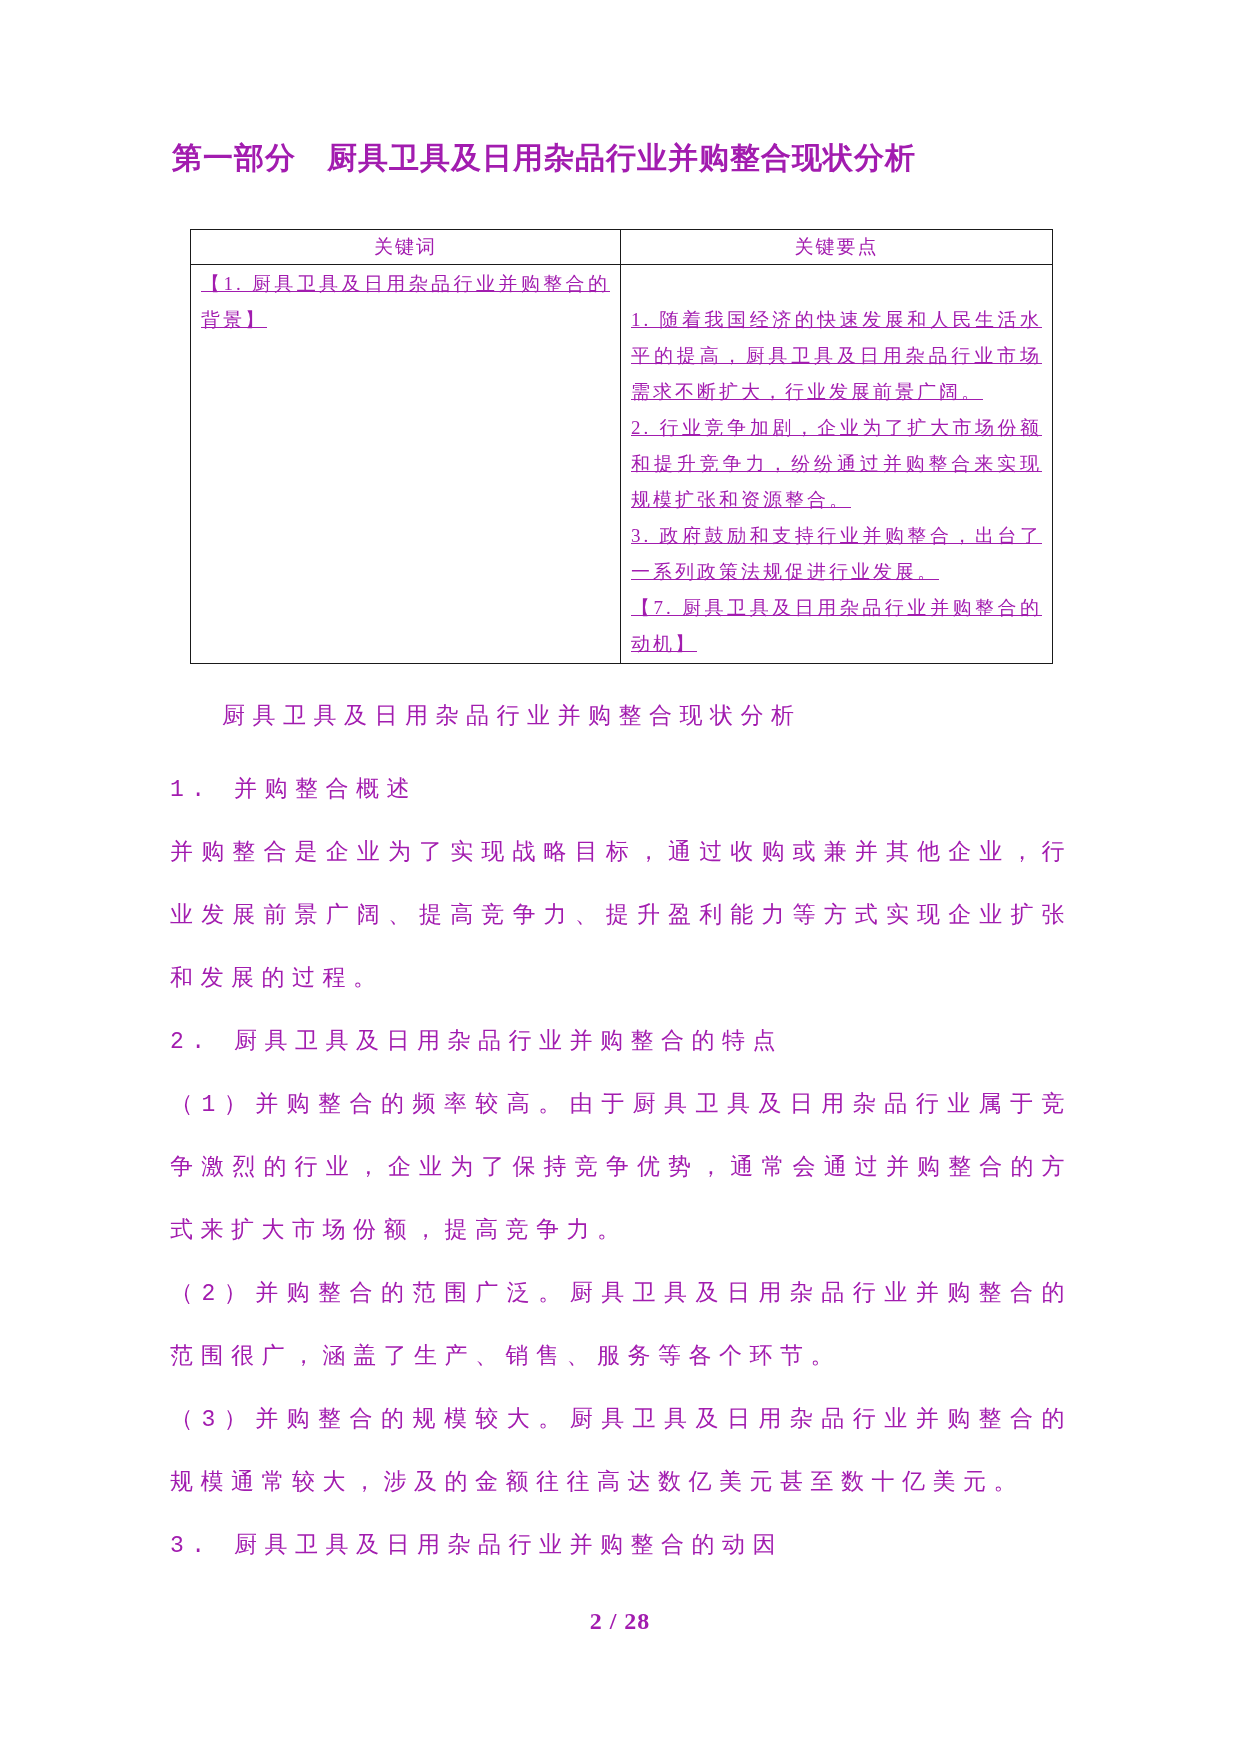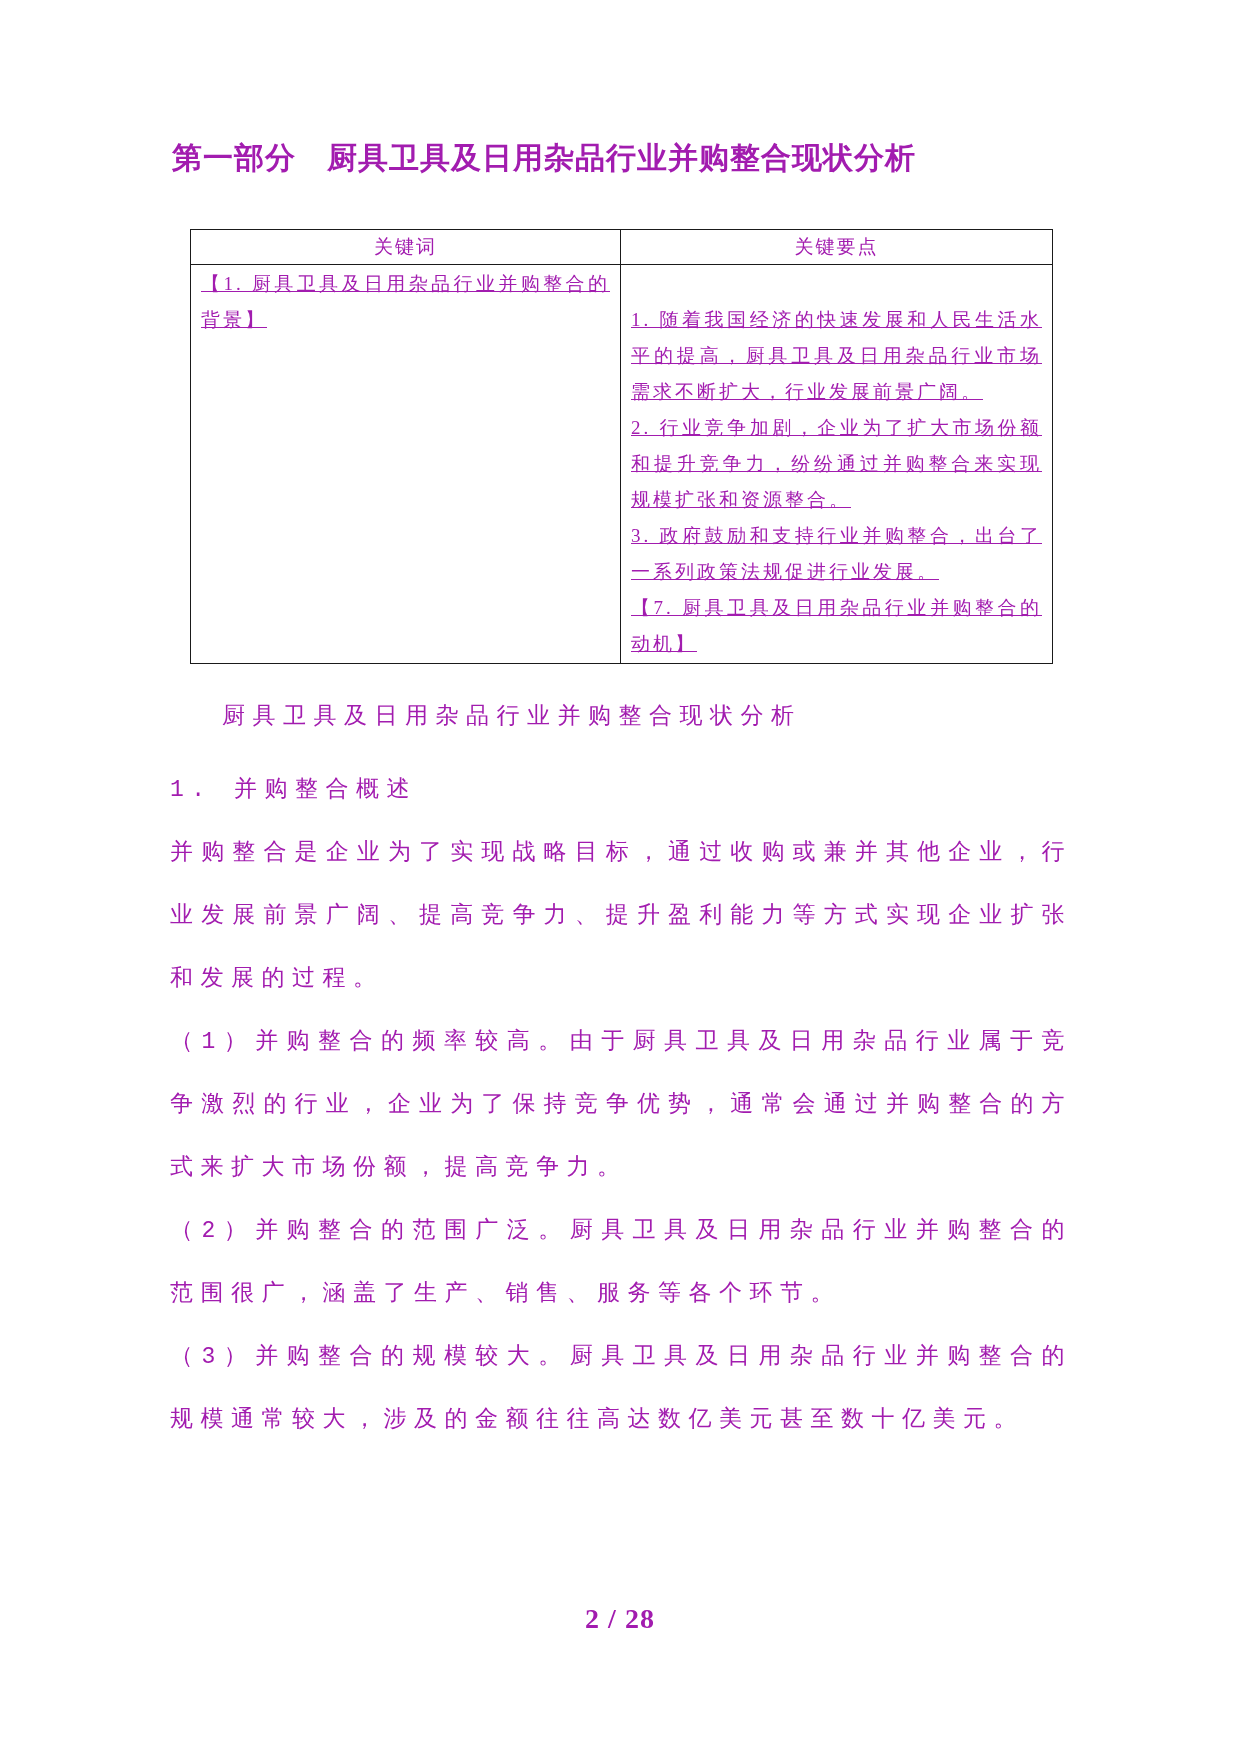--- a/index.html
+++ b/index.html
@@ -63,21 +63,21 @@
     text-align: justify;
   }
   .bodytext p.indent { text-indent: 52px; }
   .bodytext p.lead { margin-bottom: 10px; }
   .footer {
     position: absolute;
     bottom: 118px;
     left: 0;
     width: 100%;
     text-align: center;
-    font-size: 28px;
+    font-size: 24px;
     font-weight: bold;
     letter-spacing: 1px;
   }
 </style>
 </head>
 <body>
 
 <div class="page">
 
   <h1 class="doc-heading">第一部分　厨具卫具及日用杂品行业并购整合现状分析</h1>
@@ -106,20 +106,22 @@
           <div class="point">【7. 厨具卫具及日用杂品行业并购整合的动机】</div>
         </td>
       </tr>
     </tbody>
   </table>
 
   <div class="bodytext">
     <p class="indent lead">厨具卫具及日用杂品行业并购整合现状分析</p>
     <p>1. 并购整合概述</p>
     <p>并购整合是企业为了实现战略目标，通过收购或兼并其他企业，行业发展前景广阔、提高竞争力、提升盈利能力等方式实现企业扩张和发展的过程。</p>
+    <p>2. 厨具卫具及日用杂品行业并购整合的特点</p>
     <p>（1）并购整合的频率较高。由于厨具卫具及日用杂品行业属于竞争激烈的行业，企业为了保持竞争优势，通常会通过并购整合的方式来扩大市场份额，提高竞争力。</p>
     <p>（2）并购整合的范围广泛。厨具卫具及日用杂品行业并购整合的范围很广，涵盖了生产、销售、服务等各个环节。</p>
     <p>（3）并购整合的规模较大。厨具卫具及日用杂品行业并购整合的规模通常较大，涉及的金额往往高达数亿美元甚至数十亿美元。</p>
+    <p>3. 厨具卫具及日用杂品行业并购整合的动因</p>
   </div>
 
   <div class="footer">2 / 28</div>
 
 </div>
 
 </body></html>

